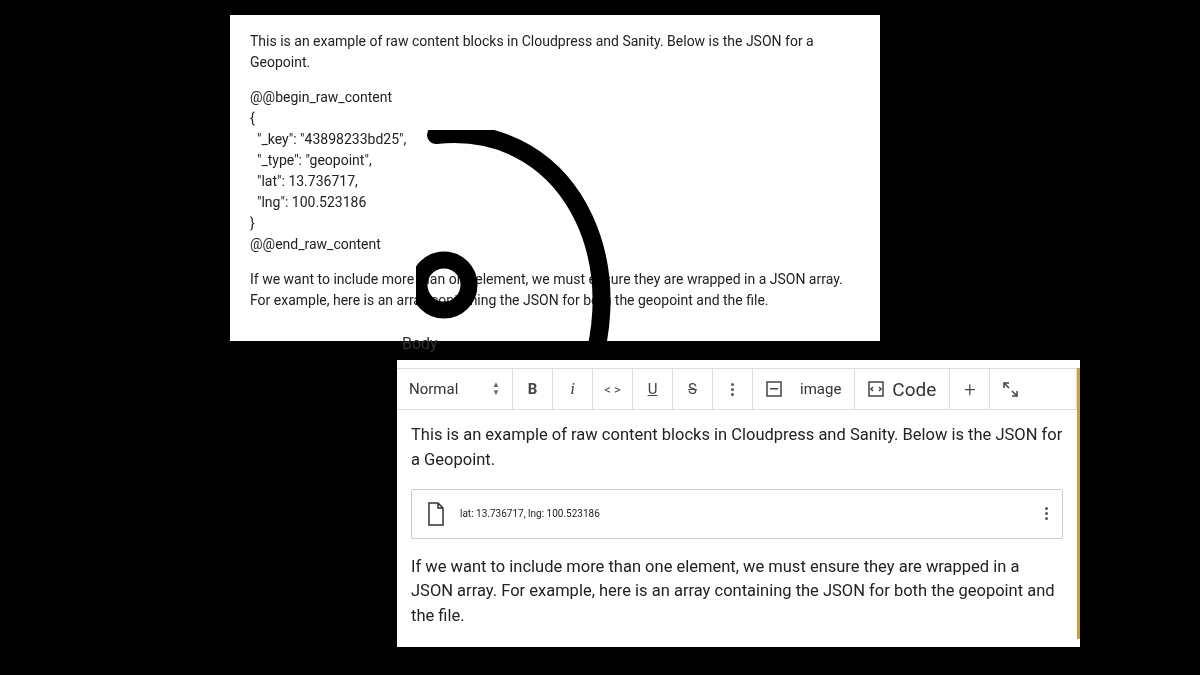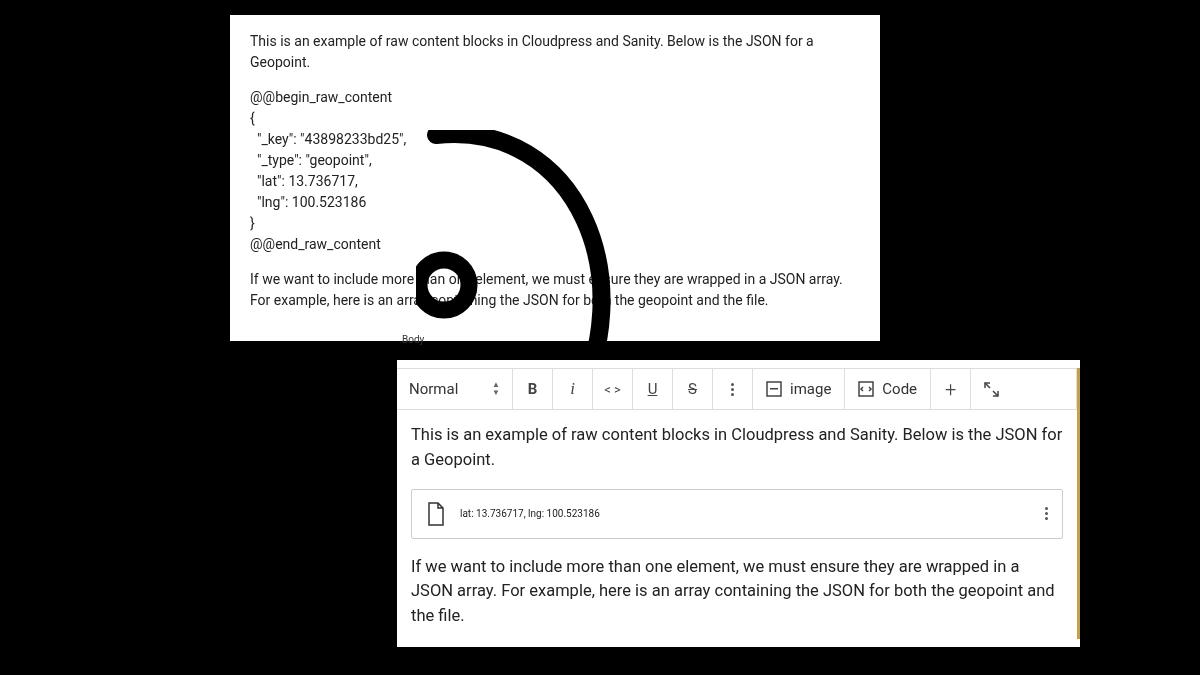--- a/index.html
+++ b/index.html
@@ -28,21 +28,21 @@
   .editor-panel {
     position: absolute;
     top: 360px;
     left: 397px;
     width: 683px;
     background: #fff;
     box-shadow: 0 4px 16px rgba(0,0,0,0.2);
     padding: 8px 0;
   }
   .editor-label {
-    font-size: 10px;
+    font-size: 16px;
     color: #333;
     position: absolute;
     top: -26px;
     left: 5px;
   }
   .editor-frame {
     border-right: 3px solid #c2a14a;
   }
   .toolbar {
     display: flex;
@@ -69,22 +69,22 @@
   .tb-btn {
     width: 40px;
     color: #444;
     font-size: 15px;
   }
   .tb-btn.bold { font-weight: 700; }
   .tb-btn.italic { font-style: italic; font-family: serif; font-size:17px; }
   .tb-btn.code-inline { font-size: 13px; }
   .tb-btn.underline { text-decoration: underline; }
   .tb-btn.strike { text-decoration: line-through; }
-  .tb-image { width: auto; padding: 0 13px; gap:8px; color:#333; font-size:15px; }
-  .tb-code { width: auto; padding: 0 13px; gap:8px; color:#333; font-size:15px; }
+  .tb-image { width: auto; padding: 0 13px; gap:18px; color:#333; font-size:15px; }
+  .tb-code { width: auto; padding: 0 13px; gap:8px; color:#333; font-size:19px; }
   .tb-plus { font-size: 20px; font-weight:300; }
   .tb-expand { font-size: 15px; border-right:none; }
   .vdots { display:flex; flex-direction:column; gap:2px; align-items:center; }
   .vdots span { width:3px; height:3px; background:#555; border-radius:50%; }
   .content-area {
     padding: 6px 14px;
   }
   .content-para {
     font-size: 16.5px;
     color: #222;

